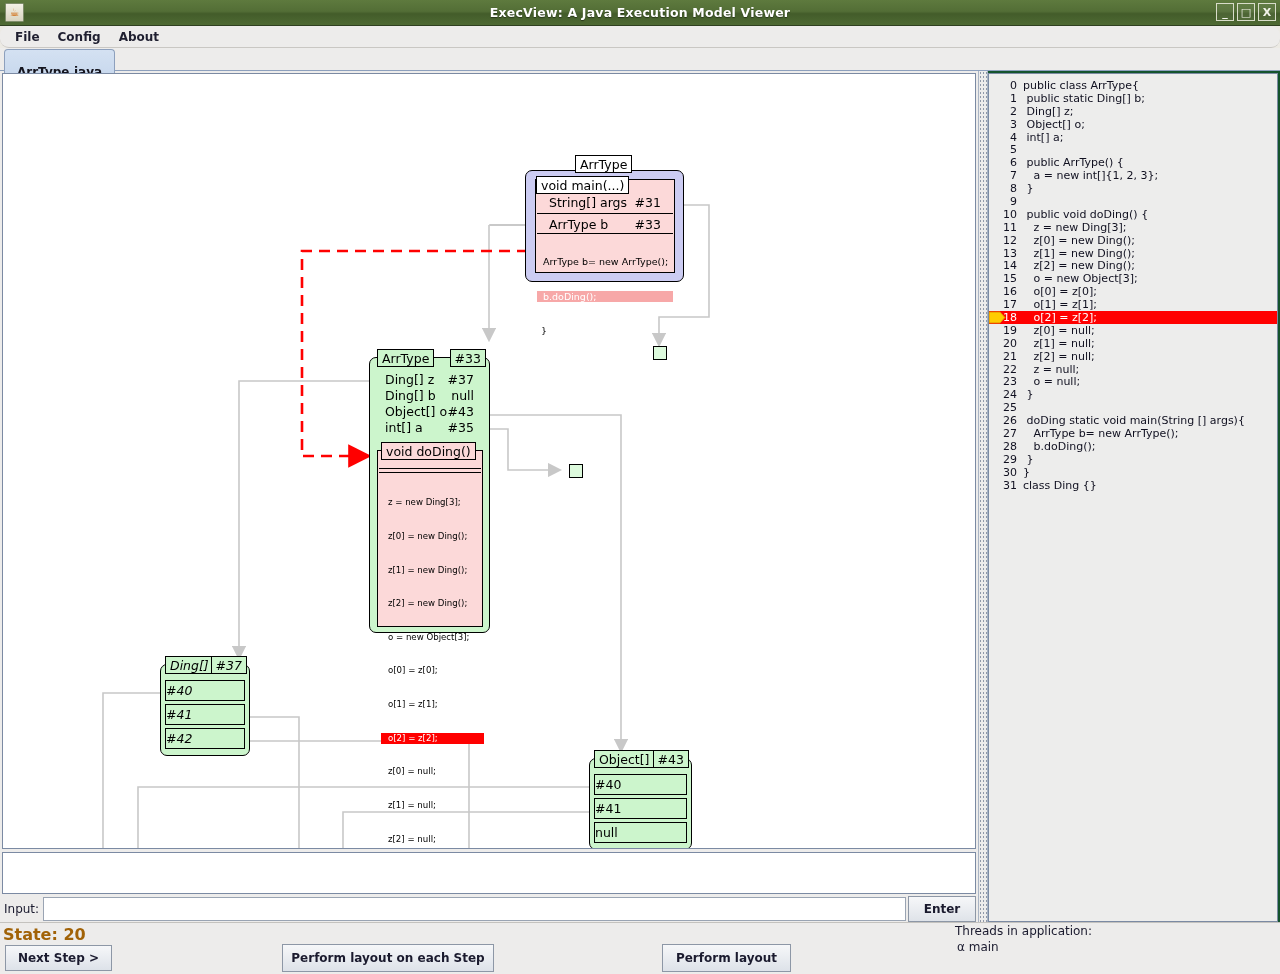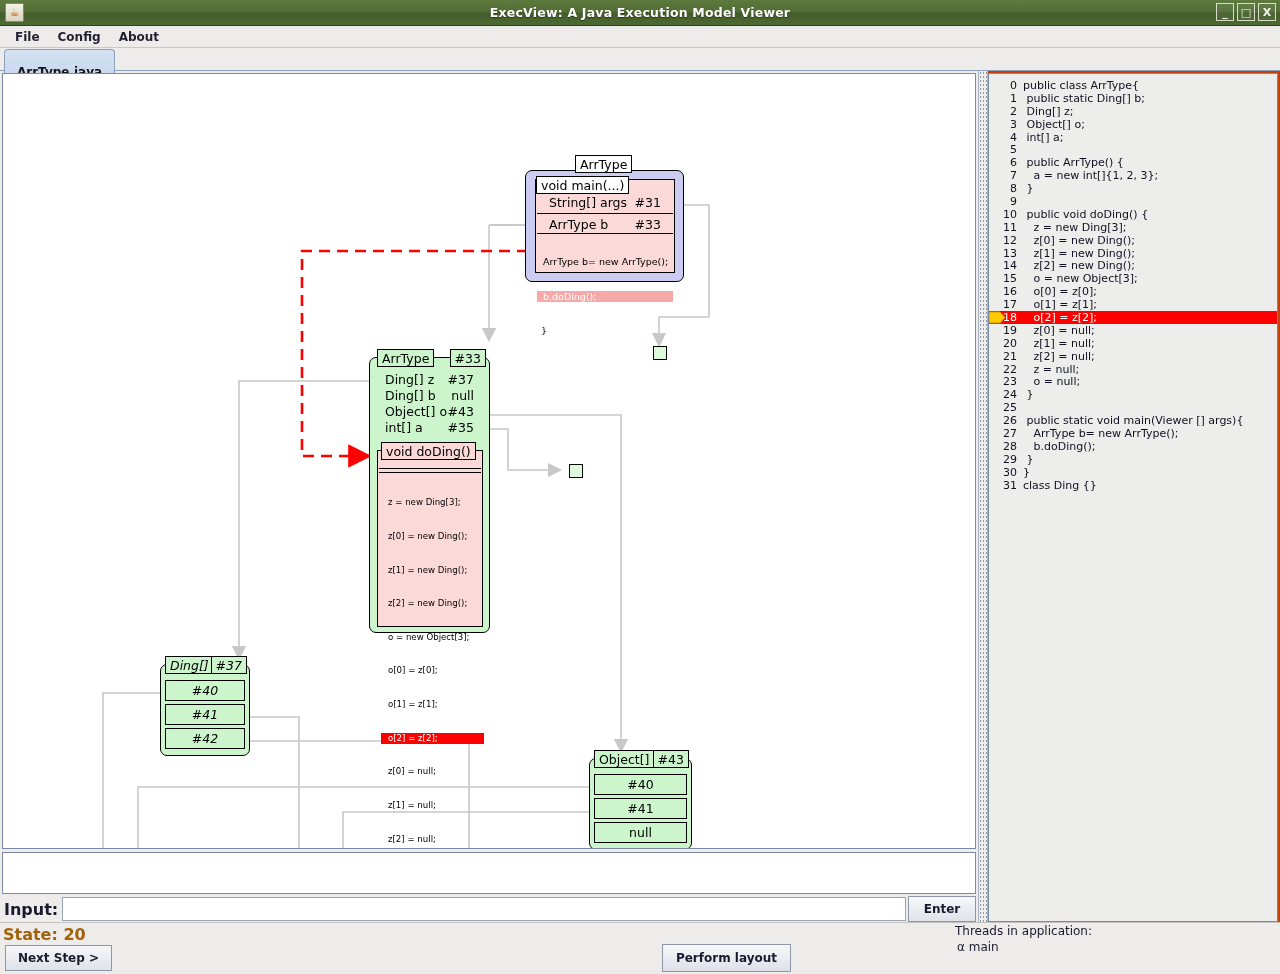--- a/index.html
+++ b/index.html
@@ -30,21 +30,21 @@
   .wbtns{position:absolute;right:4px;top:3px;display:flex;gap:3px;z-index:2;}
   .wbtn{
     width:16px;height:16px;border:1px solid #d8dcc9;color:#f2f3ea;
     background:rgba(255,255,255,.05);
     display:flex;align-items:center;justify-content:center;
     font-size:11px;line-height:1;font-weight:bold;cursor:pointer;
   }
   
   #menubar{
     height:21px;background:#edeceb;border-bottom:1px solid #c9c7c3;
-    display:flex;align-items:center;padding-left:6px;
+    display:flex;align-items:center;padding-left:6px;border-radius:9px;
   }
   .mitem{padding:2px 9px;font-size:12px;font-weight:bold;color:#1f1f30;cursor:default;}
   
   #tabstrip{
     height:22px;background:#edeceb;position:relative;
     border-bottom:1px solid #8da0bd;
   }
   .tab{
     position:absolute;left:4px;top:1px;height:20px;
     padding:12px 12px;display:flex;align-items:center;
@@ -55,35 +55,35 @@
   }
   
   #mainsplit{height:851px;width:1280px;display:flex;background:#edeceb;}
   #leftpane{width:978px;display:flex;flex-direction:column;background:#edeceb;}
   #divider{
     width:8px;background:#edeceb;border-left:1px solid #a9b4c4;border-right:1px solid #a9b4c4;
     display:flex;align-items:center;justify-content:center;cursor:col-resize;
     background-image:radial-gradient(#8f98a8 1px,transparent 1px);
     background-size:3px 4px;
   }
-  #rightpane{flex:1;display:flex;flex-direction:column;background:#c2410c;justify-content:center;}
+  #rightpane{flex:1;display:flex;flex-direction:column;background:#14532d;justify-content:center;}
 
   
   #canvaswrap{
     margin:2px 2px 0 2px;border:1px solid #7b8aa3;background:#ffffff;
     height:784px;position:relative;overflow:hidden;
   }
   #canvas{position:absolute;inset:0;}
   #botStrip{
     margin:3px 2px 0 2px;border:1px solid #7b8aa3;background:#ffffff;height:40px;
   }
   #inputrow{
     height:26px;display:flex;align-items:center;margin:2px 2px 0 2px;gap:0;
   }
-  #inputlabel{font-size:16px;font-weight:bold;padding:0 4px 0 2px;color:#1a1a2e;}
+  #inputlabel{font-size:12px;font-weight:normal;padding:0 4px 0 2px;color:#1a1a2e;}
   #inputfield{
     flex:1;height:22px;border:1px solid #9aa4b3;background:#ffffff;
     font-family:"DejaVu Sans","Liberation Sans",sans-serif;font-size:12px;padding:0 4px;outline:none;
   }
   #enterbtn{
     width:66px;height:24px;margin-left:2px;
     background:linear-gradient(to bottom,#f6f7f9,#dfe3e9);
     border:1px solid #8d97a6;font-size:12px;font-weight:bold;cursor:pointer;color:#1a1a2e;
   }
 
@@ -135,21 +135,21 @@
     box-sizing:border-box;white-space:nowrap;color:#000;
   }
   .hdrtag.pink{background:#fcd9d9;}
   .hdrtag.white{background:#ffffff;}
   .fieldrow{
     display:flex;justify-content:space-between;font-size:12.5px;color:#000;
     padding:0 12px;height:16px;line-height:15px;white-space:nowrap;
   }
   .cell{
     border:1.6px solid #000;background:#ccf5cc;height:21px;line-height:19px;
-    text-align:center;font-size:12.5px;color:#000;box-sizing:border-box;
+    font-size:12.5px;color:#000;box-sizing:border-box;
   }
   .smallsq{
     width:14px;height:14px;border:1.6px solid #000;background:#ddfadd;box-sizing:border-box;
   }
 </style>
 </head>
 <body>
 
 <div id="titlebar">
   <div class="java-ico">☕</div>
@@ -360,32 +360,33 @@
           <div class="codeline cur"><span class="execmark"><svg width="19" height="13" viewBox="0 0 19 13">
                 <path d="M0,1 L11,1 L16,6.5 L11,12 L0,12 Z" fill="#ffcc00" stroke="#e08a00" stroke-width="1"></path>
               </svg></span><span class="ln">18</span><span>   o[2] = z[2];</span></div>
           <div class="codeline"><span class="ln">19</span><span>   z[0] = null;</span></div>
           <div class="codeline"><span class="ln">20</span><span>   z[1] = null;</span></div>
           <div class="codeline"><span class="ln">21</span><span>   z[2] = null;</span></div>
           <div class="codeline"><span class="ln">22</span><span>   z = null;</span></div>
           <div class="codeline"><span class="ln">23</span><span>   o = null;</span></div>
           <div class="codeline"><span class="ln">24</span><span> }</span></div>
           <div class="codeline"><span class="ln">25</span><span></span></div>
-          <div class="codeline"><span class="ln">26</span><span> public static void main(Viewer [] args){</span></div>
+          <div class="codeline"><span class="ln">26</span><span> doDing static void main(String [] args){</span></div>
           <div class="codeline"><span class="ln">27</span><span>   ArrType b= new ArrType();</span></div>
           <div class="codeline"><span class="ln">28</span><span>   b.doDing();</span></div>
           <div class="codeline"><span class="ln">29</span><span> }</span></div>
           <div class="codeline"><span class="ln">30</span><span>}</span></div>
           <div class="codeline"><span class="ln">31</span><span>class Ding {}</span></div>
         </div>
     </div>
   </div>
 </div>
 
 <div id="bottombar">
   <div id="statelbl">State: 20</div>
   <div id="nextstep" class="btn">Next Step &gt;</div>
+  <div id="layouteach" class="btn">Perform layout on each Step</div>
   <div id="performlayout" class="btn">Perform layout</div>
   <div id="threadsbox">
     <div>Threads in application:</div>
     <div class="thr">α main</div>
   </div>
 </div>
 
 </body></html>

